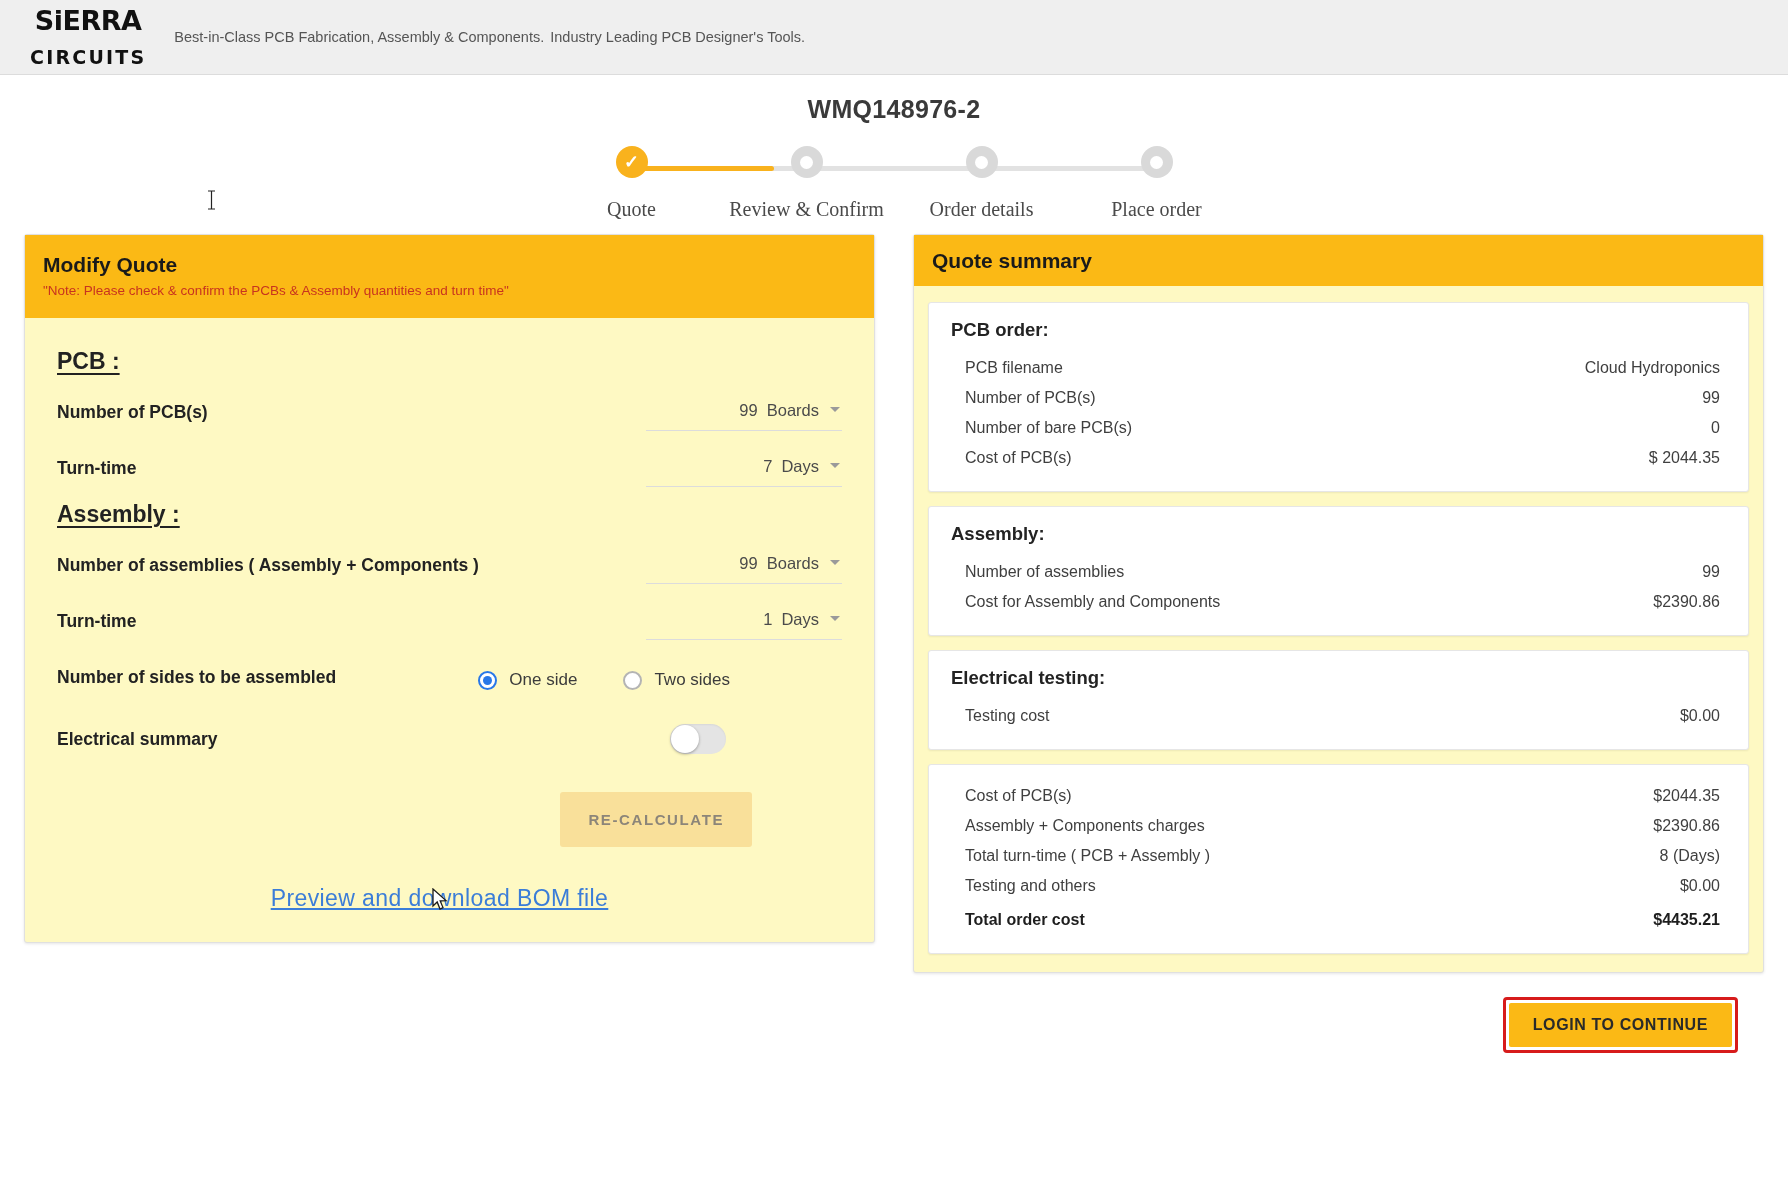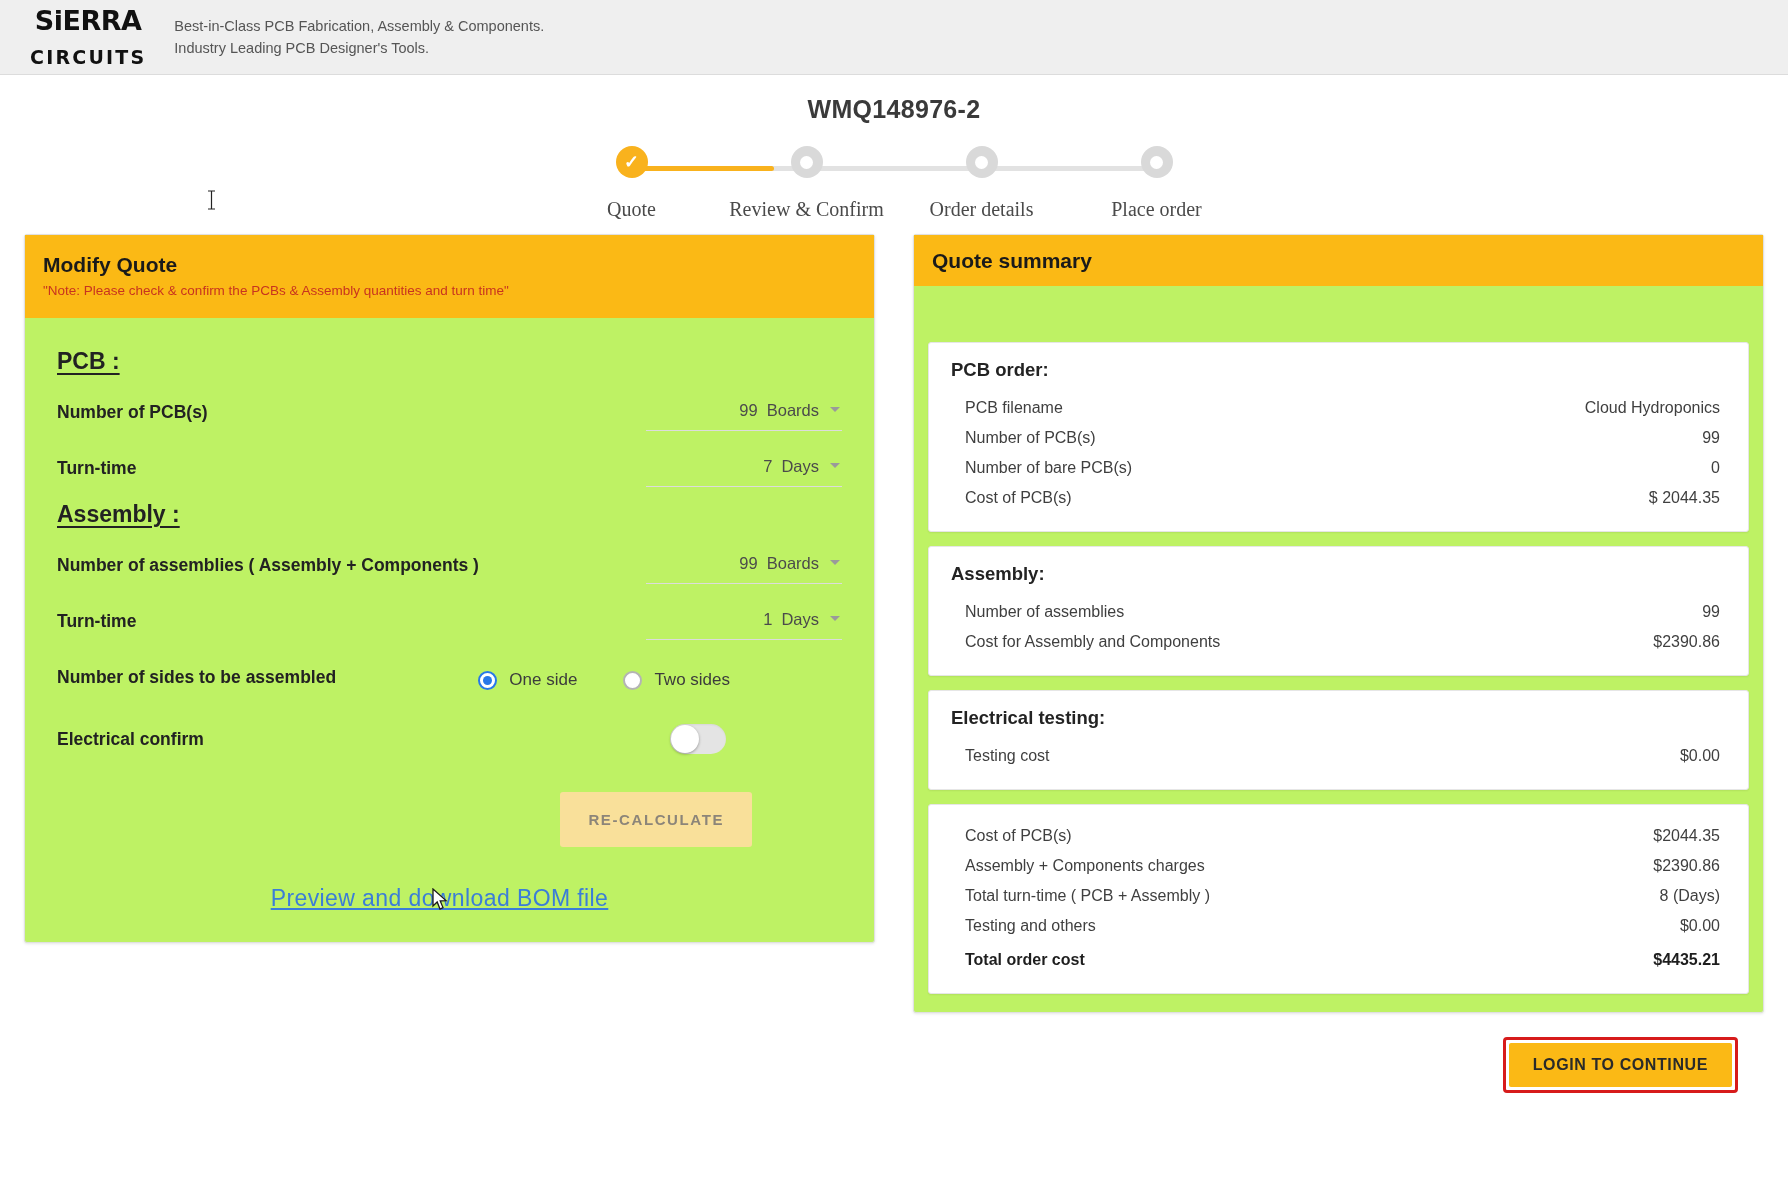--- a/index.html
+++ b/index.html
@@ -37,21 +37,21 @@
   .logo-bottom {
     font-size: 19px;
     font-weight: 900;
     letter-spacing: 2.2px;
     color: #111;
     margin-top: 14px;
     font-family: "DejaVu Sans", sans-serif;
   }
   .tagline {
     display: flex;
-    flex-direction: column;
+    flex-direction: row;
     justify-content: center;
     gap: 6px;
   }
   .tagline div {
     font-size: 14.5px;
     color: #555;
   }
 
   
   .quote-id {
@@ -139,21 +139,21 @@
     padding: 0 24px;
     margin-top: 18px;
     gap: 38px;
     align-items: flex-start;
   }
   .col-left  { width: 862px; }
   .col-right { width: 862px; }
 
   
   .panel {
-    background: #bef264;
+    background: #fef9c3;
     border: 1px solid #e0e0e0;
     border-radius: 3px;
     box-shadow: 0 1px 3px rgba(0,0,0,0.10);
   }
   .panel-head {
     background: #fbb915;
     padding: 14px 18px 13px;
   }
   .panel-head.tall { padding: 18px 18px 20px; }
   .panel-title {
@@ -298,21 +298,21 @@
     width: 9px; height: 20px;
     z-index: 50;
   }
   .cursor-arrow {
     position: absolute;
     left: 432px; top: 888px;
     z-index: 50;
   }
 
   
-  .sum-wrap { padding: 16px 14px 18px; margin-top: 40px; }
+  .sum-wrap { padding: 16px 14px 18px; }
   .sum-card {
     border: 1px solid #e6e6e6;
     border-radius: 3px;
     box-shadow: 0 1px 2px rgba(0,0,0,0.07);
     padding: 16px 22px 18px;
     margin-bottom: 14px;
     background: #fff;
   }
   .sum-card:last-child { margin-bottom: 0; }
   .sum-head {
@@ -466,21 +466,21 @@
               <span class="radio-text">One side</span>
             </div>
             <div class="radio-opt">
               <span class="radio-circle"></span>
               <span class="radio-text">Two sides</span>
             </div>
           </div>
         </div>
 
         <div class="form-row" style="padding-top:28px">
-          <div class="row-label">Electrical confirm</div>
+          <div class="row-label">Electrical summary</div>
           <div class="toggle-wrap">
             <div class="toggle">
               <div class="knob"></div>
             </div>
           </div>
         </div>
 
         <div class="recalc-wrap">
           <button class="recalc-btn">RE-CALCULATE</button>
         </div>

